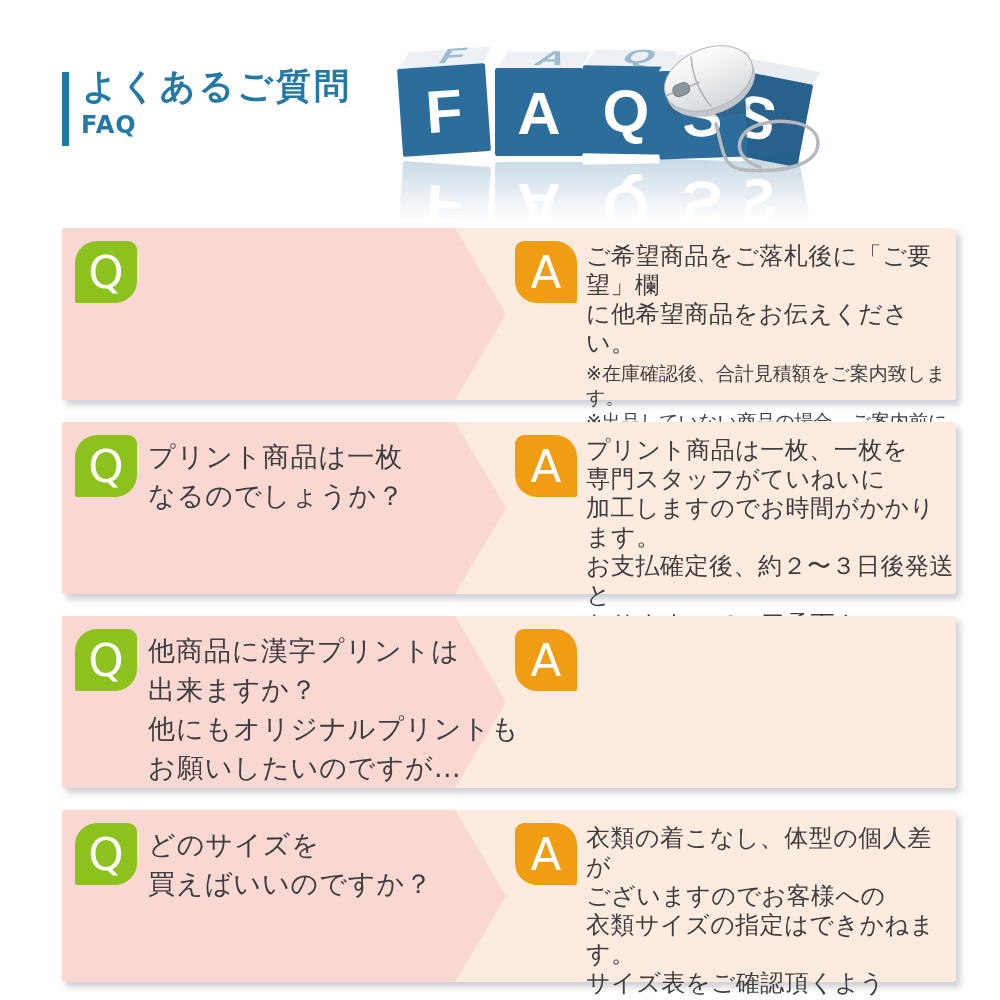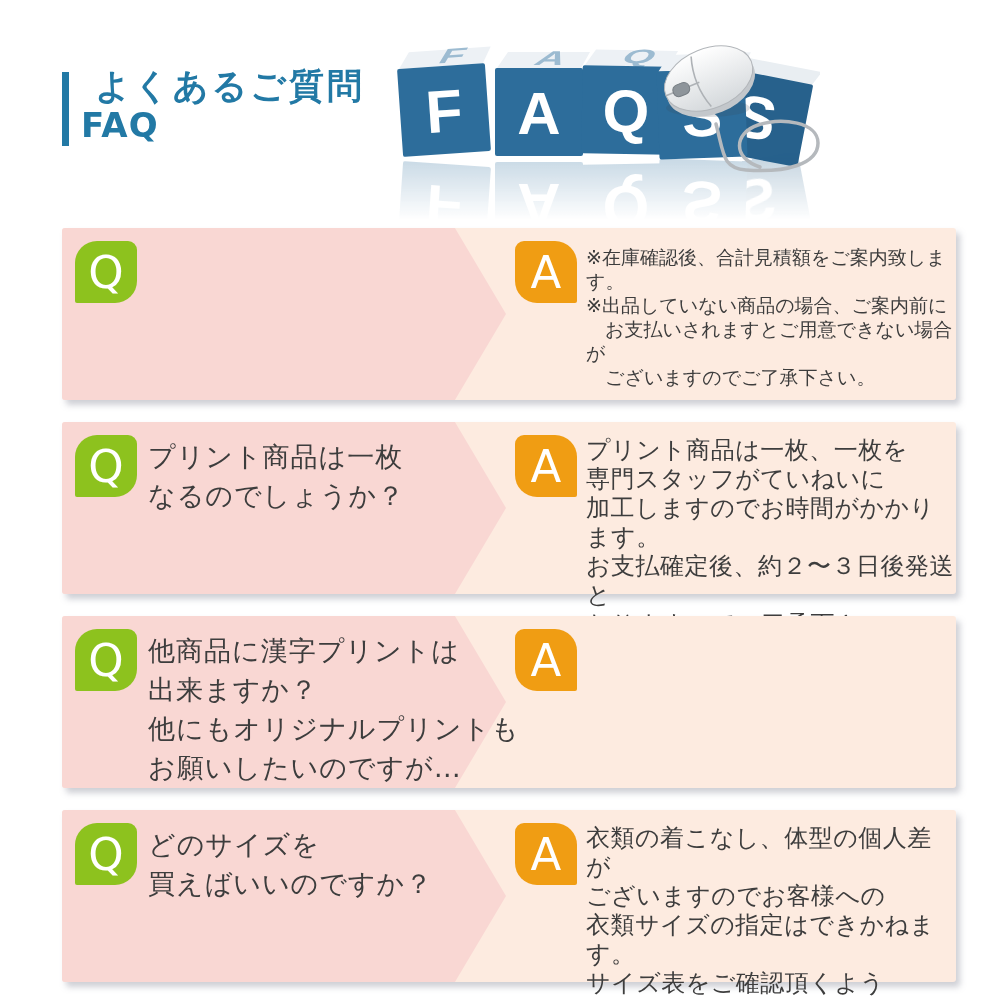--- a/index.html
+++ b/index.html
@@ -10,25 +10,25 @@
     color:#3d3d3d;
   }
 
   
   .header { position:absolute; left:62px; top:64px; }
   .header .bar {
     position:absolute; left:0; top:8px; width:7px; height:74px;
     background:#2279a5;
   }
   .header .title {
-    margin:0 0 0 33px; font-size:35px; font-weight:bold;
+    margin:0 0 0 20px; font-size:35px; font-weight:bold;
     color:#2279a5; letter-spacing:3px; line-height:44px;
   }
   .header .subtitle {
-    margin:2px 0 0 19px; font-size:34px; font-weight:bold;
+    margin:2px 0 0 19px; font-size:24px; font-weight:bold;
     color:#2279a5; letter-spacing:1px; line-height:30px;
   }
 
   
   .graphic { position:absolute; left:390px; top:28px; width:430px; height:195px; }
   .block-letter {
     font-family:"Liberation Sans","DejaVu Sans",sans-serif;
     font-weight:bold; font-size:60px; fill:#ffffff; text-anchor:middle;
   }
   .block-top-letter {
@@ -160,20 +160,22 @@
 <div class="rows">
 
   <section class="row">
     <div class="badge q-badge">
         <span>Q</span>
       </div>
     <div class="badge a-badge">
         <span>A</span>
       </div>
     <div class="a-col">
+      <div class="a-main">ご希望商品をご落札後に「ご要望」欄
+に他希望商品をお伝えください。</div>
       <div class="a-note">※在庫確認後、合計見積額をご案内致します。
 ※出品していない商品の場合、ご案内前に
 　お支払いされますとご用意できない場合が
 　ございますのでご了承下さい。</div>
     </div>
   </section>
 
   <section class="row">
     <div class="badge q-badge">
         <span>Q</span>

